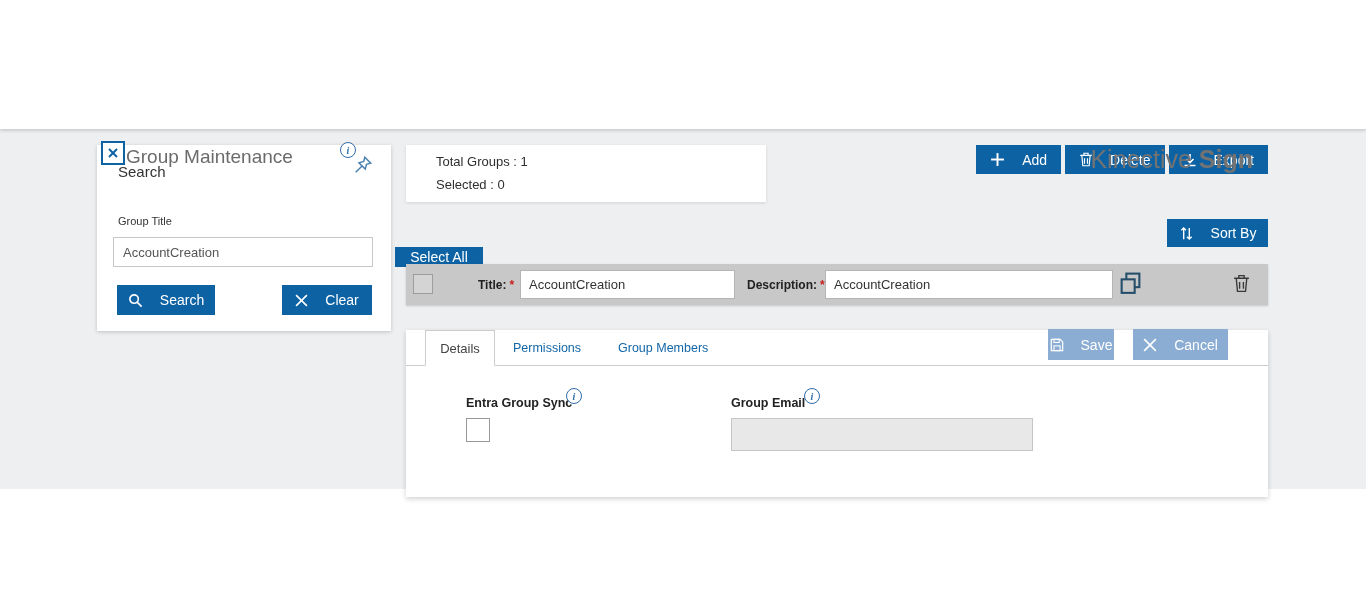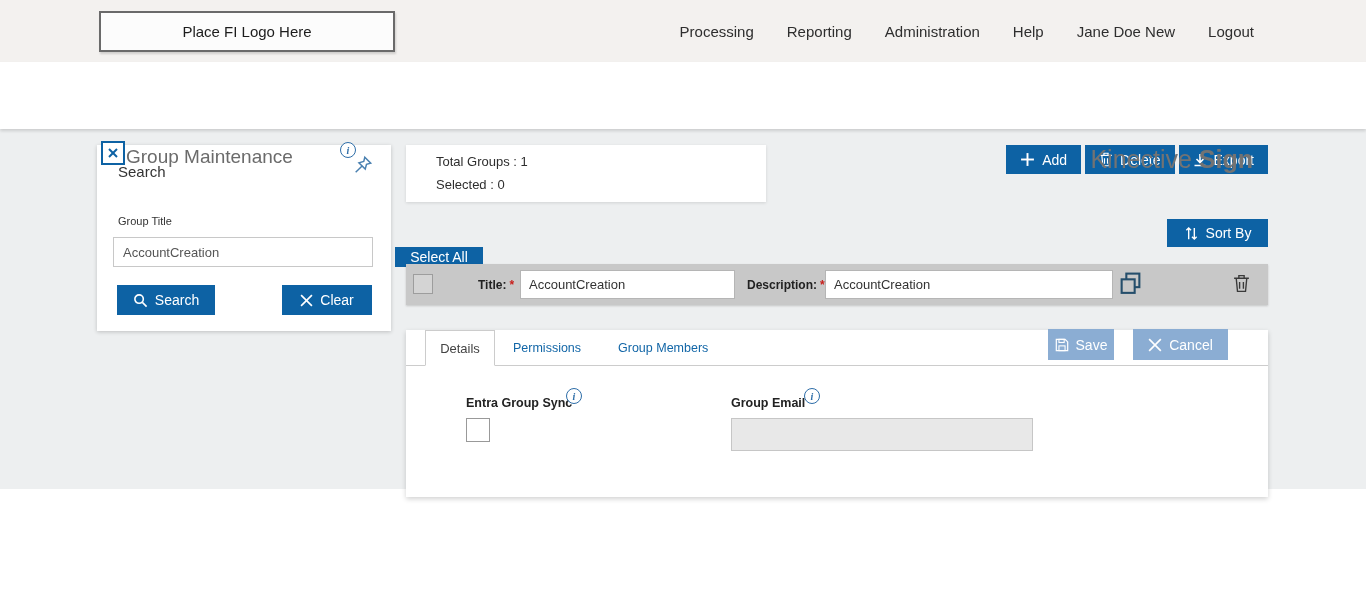--- a/index.html
+++ b/index.html
@@ -26,21 +26,21 @@
           font:italic 700 10px "Liberation Serif", serif; background:#fff; cursor:pointer; }
   .info-title { position:absolute; left:340px; top:80px; }
   .brand { position:absolute; right:113px; top:83px; font-size:25px; color:#737373; }
   .brand .b2 { font-weight:bold; }
 
   
   .content-bg { position:absolute; left:0; top:129px; width:1366px; height:360px; background:#edeff0; }
 
   
   .btn { background:#0d62a4; color:#fff; font-size:14px; display:flex; align-items:center;
-         justify-content:center; gap:7px; cursor:pointer; border:none; font-family:inherit; }
+         justify-content:center; gap:17px; cursor:pointer; border:none; font-family:inherit; }
   .btn-muted { background:#8badd3; }
 
   
   .search-card { position:absolute; left:97px; top:145px; width:294px; height:186px; background:#fff;
                  box-shadow:0 1px 4px rgba(0,0,0,.20); }
   .search-title { position:absolute; left:21px; top:18px; font-size:15px; color:#333; }
   .pin { position:absolute; right:18px; top:10px; cursor:pointer; }
   .group-title-label { position:absolute; left:21px; top:70px; font-size:11px; color:#333; }
   .group-title-input { position:absolute; left:16px; top:92px; width:260px; height:30px;
                        border:1px solid #c8c8c8; font-size:13px; color:#555; padding:0 9px;
@@ -100,33 +100,20 @@
   .entra-check { position:absolute; left:60px; top:88px; width:24px; height:24px; background:#fff;
                  border:1px solid #999; cursor:pointer; }
   .email-input { position:absolute; left:325px; top:88px; width:302px; height:33px; background:#e8e8e8;
                  border:1px solid #c6c6c6; font-family:inherit; font-size:13px; padding:0 8px; color:#666; }
 </style>
 </head>
 <body>
 
 <div class="screen">
 
-  <div class="topbar">
-    <div class="logo-box">
-      <span>Place FI Logo Here</span>
-    </div>
-    <div class="nav">
-      <span>Processing</span>
-      <span>Reporting</span>
-      <span>Administration</span>
-      <span>Help</span>
-      <span>Jane Doe New</span>
-      <span>Logout</span>
-    </div>
-  </div>
 
   <div class="header">
     <span class="pt-icon">
       <svg width="12" height="12" viewBox="0 0 12 12">
         <line x1="2" y1="2" x2="10" y2="10" stroke="#0d62a4" stroke-width="2"></line>
         <line x1="10" y1="2" x2="2" y2="10" stroke="#0d62a4" stroke-width="2"></line>
       </svg>
     </span>
     <span class="page-title">Group Maintenance</span>
     <span class="info info-title">i</span>

